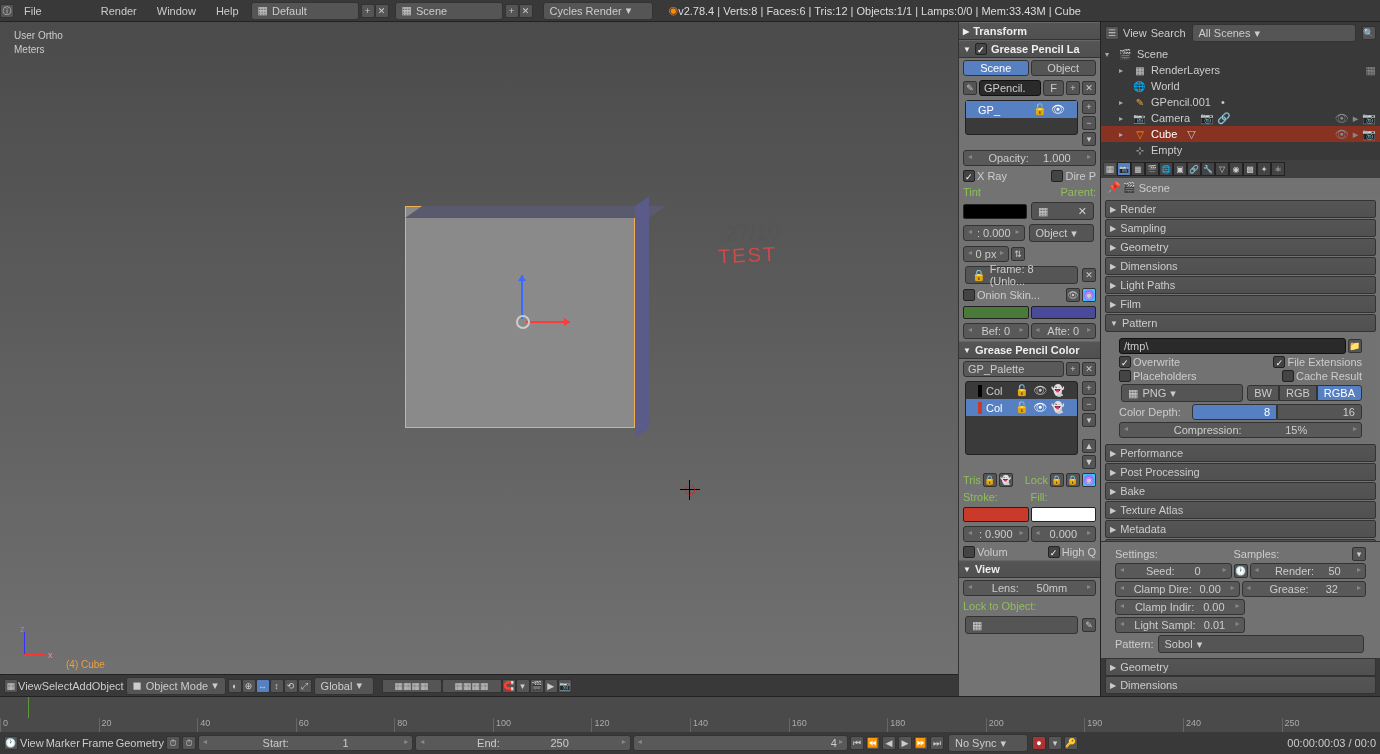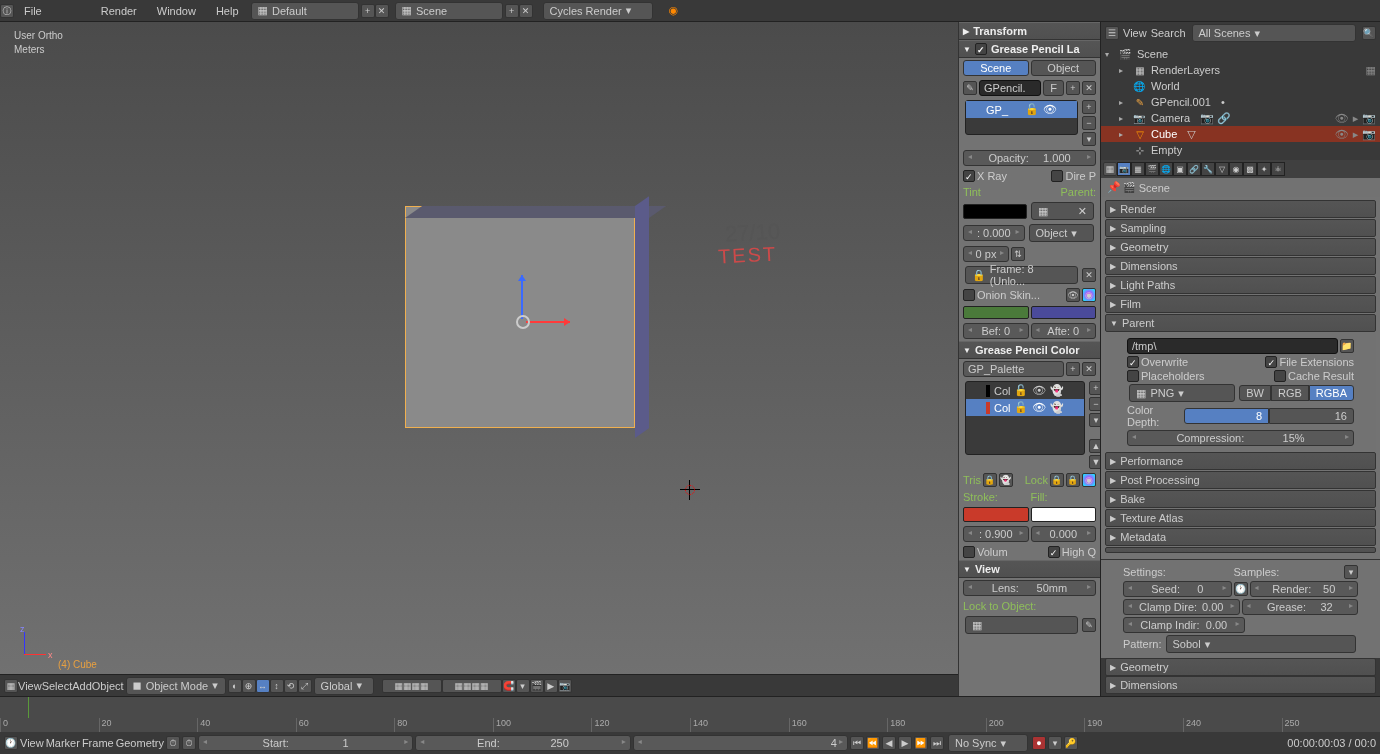--- a/index.html
+++ b/index.html
@@ -52,31 +52,31 @@
   .tree-row { display:flex; align-items:center; padding:0 4px; height:16px; gap:4px; }
   .tree-row .exp { width:10px; font-size:8px; color:#aaa; }
   .icn { width:14px; text-align:center; font-size:10px; }
   .eye-icons { margin-left:auto; display:flex; gap:4px; font-size:10px; color:#888; }
   .prop-headerrow { display:flex; gap:0; padding:2px; background:#404040; }
   .prop-tab { width:14px; height:14px; background:#444; border:1px solid #222; margin:0; font-size:8px; display:flex; align-items:center; justify-content:center; }
   .prop-body { flex:1; overflow:hidden; background:#737373; padding:2px 4px; }
   .collapsed-panel { background:linear-gradient(#555,#505050); border:1px solid #333; border-radius:2px; padding:2px 4px; margin:1px 0; display:flex; align-items:center; gap:4px; }
   .collapsed-panel .tri { font-size:8px; }
   .below-panel { background:#727272; padding:3px 6px; }
-  .row2 { display:flex; gap:2px; align-items:center; margin:2px 16px; }
+  .row2 { display:flex; gap:2px; align-items:center; margin:2px 8px; }
   .viewport-header { position:absolute; bottom:0; left:0; right:0; height:22px; background:#393939; border-top:1px solid #222; display:flex; align-items:center; gap:0; padding:0 4px; }
   .timeline { height:58px; background:#393939; border-top:1px solid #222; display:flex; flex-direction:column; }
   .ruler { flex:1; position:relative; background:#4a4a4a; }
   .ruler-marks { position:absolute; bottom:0; left:0; right:0; height:14px; display:flex; }
   .ruler-marks span { flex:1; font-size:9px; color:#aaa; border-left:1px solid #666; padding-left:2px; }
   .tl-head { height:22px; display:flex; align-items:center; gap:2px; padding:0 4px; }
   .plusminus-col { width:14px; display:flex; flex-direction:column; gap:2px; }
   .tiny { width:14px; height:14px; background:#555; border:1px solid #333; border-radius:2px; font-size:9px; text-align:center; line-height:12px; }
   .layer-list { background:#3a3a3a; border:1px solid #222; border-radius:3px; margin:0 2px; }
-  .layer-item { display:flex; align-items:center; gap:4px; padding:2px 20px; }
+  .layer-item { display:flex; align-items:center; gap:4px; padding:2px 12px; }
   .layer-item.sel { background:#5680C2; color:#fff; }
   .input-like { background:#2a2a2a; border:1px solid #111; border-radius:3px; padding:1px 4px; color:#ccc; flex:1; }
   .sidebar-bottom-box { background:#727272; border-top:1px solid #333; padding:3px 6px; }
   .seg { display:flex; }
   .seg .btn { border-radius:0;text-align:right; }
   .seg .btn:first-child { border-radius:3px 0 0 3px; }
   .seg .btn:last-child { border-radius:0 3px 3px 0; }
 </style>
 </head>
 <body>
@@ -90,20 +90,21 @@
   <span class="menu-item">Help</span>
   <span class="dd" style="width:108px">▦ <span>Default</span></span>
   <span class="tiny">+</span>
   <span class="tiny">✕</span>
   <span class="dd" style="width:108px;margin-left:6px">▦ <span>Scene</span></span>
   <span class="tiny">+</span>
   <span class="tiny">✕</span>
   <span class="dd" style="width:110px;margin-left:10px"><span>Cycles Render</span> ▾</span>
   <span style="width:14px"></span>
   <span class="orange">◉</span>
+  <span class="stats">v2.78.4 | Verts:8 | Faces:6 | Tris:12 | Objects:1/1 | Lamps:0/0 | Mem:33.43M | Cube</span>
 </div>
 
 <div class="main">
 
   <div class="viewport">
     <div class="vp-label" style="left:14px;top:8px">User Ortho</div>
     <div class="vp-label" style="left:14px;top:22px">Meters</div>
 
     <div class="cube">
       <div class="cube-top"></div>
@@ -125,21 +126,21 @@
         <div class="cross2"></div>
         <div class="circle"></div>
     </div>
 
     <div class="axis-corner">
       <div class="z"></div>
         <div class="x"></div>
       <span class="lbl" style="left:0;top:-8px;color:#88f">z</span>
       <span class="lbl" style="left:28px;top:18px;color:#f88">x</span>
     </div>
-    <div class="vp-label" style="left:58px;bottom:26px;color:#e8a040">(4) Cube</div>
+    <div class="vp-label" style="left:66px;bottom:26px;color:#e8a040">(4) Cube</div>
 
     <div class="viewport-header">
       <span class="tiny">▦</span>
       <span class="menu-item">View</span>
       <span class="menu-item">Select</span>
       <span class="menu-item">Add</span>
       <span class="menu-item">Object</span>
       <span class="dd" style="width:100px">◼ <span>Object Mode</span> ▾</span>
       <span class="tiny">◐</span>
       <span class="tiny">⊕</span>
@@ -444,21 +445,21 @@
       <div class="collapsed-panel">
           <span class="tri">▶</span>
           <span>Light Paths</span>
         </div>
       <div class="collapsed-panel">
           <span class="tri">▶</span>
           <span>Film</span>
         </div>
       <div class="collapsed-panel">
           <span class="tri">▼</span>
-          <span>Parent</span>
+          <span>Pattern</span>
         </div>
       <div class="below-panel">
         <div class="row2">
             <span class="input-like">/tmp\</span>
             <span class="tiny">📁</span>
           </div>
         <div class="row2">
           <span class="cb checked"></span>
             <span>Overwrite</span>
           <span style="flex:1"></span>
@@ -543,20 +544,27 @@
           </span>
         <span class="field numeric" style="flex:1">
             <span>Grease:</span>
             <span>32</span>
           </span>
       </div>
       <div class="row2">
         <span class="field numeric" style="flex:1">
             <span>Clamp Indir:</span>
             <span>0.00</span>
+          </span>
+        <span style="flex:1"></span>
+      </div>
+      <div class="row2">
+        <span class="field numeric" style="flex:1">
+            <span>Light Sampl:</span>
+            <span>0.01</span>
           </span>
         <span style="flex:1"></span>
       </div>
       <div class="row2">
         <span>Pattern:</span>
         <span class="dd" style="flex:1"><span>Sobol</span> ▾</span>
       </div>
     </div>
     <div class="collapsed-panel" style="margin:0 4px">
         <span class="tri">▶</span>

